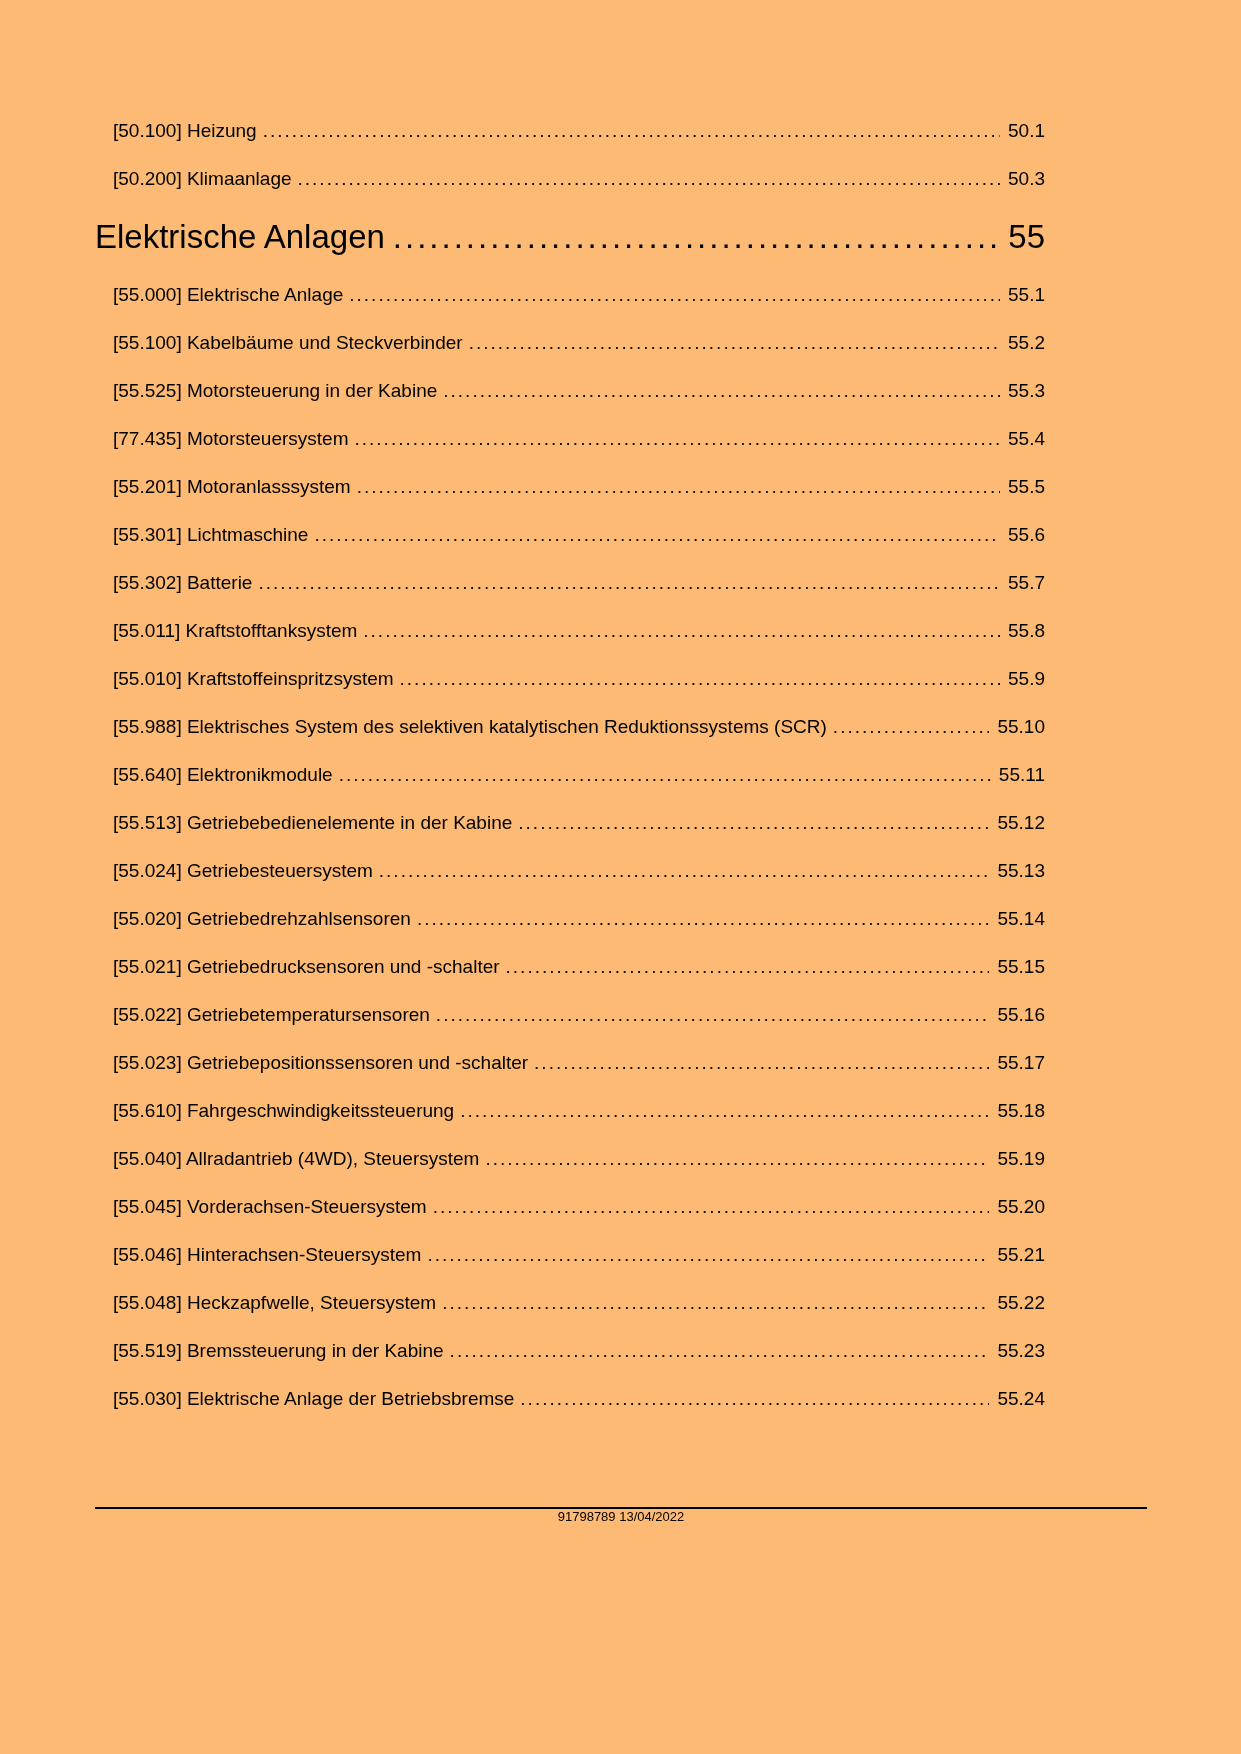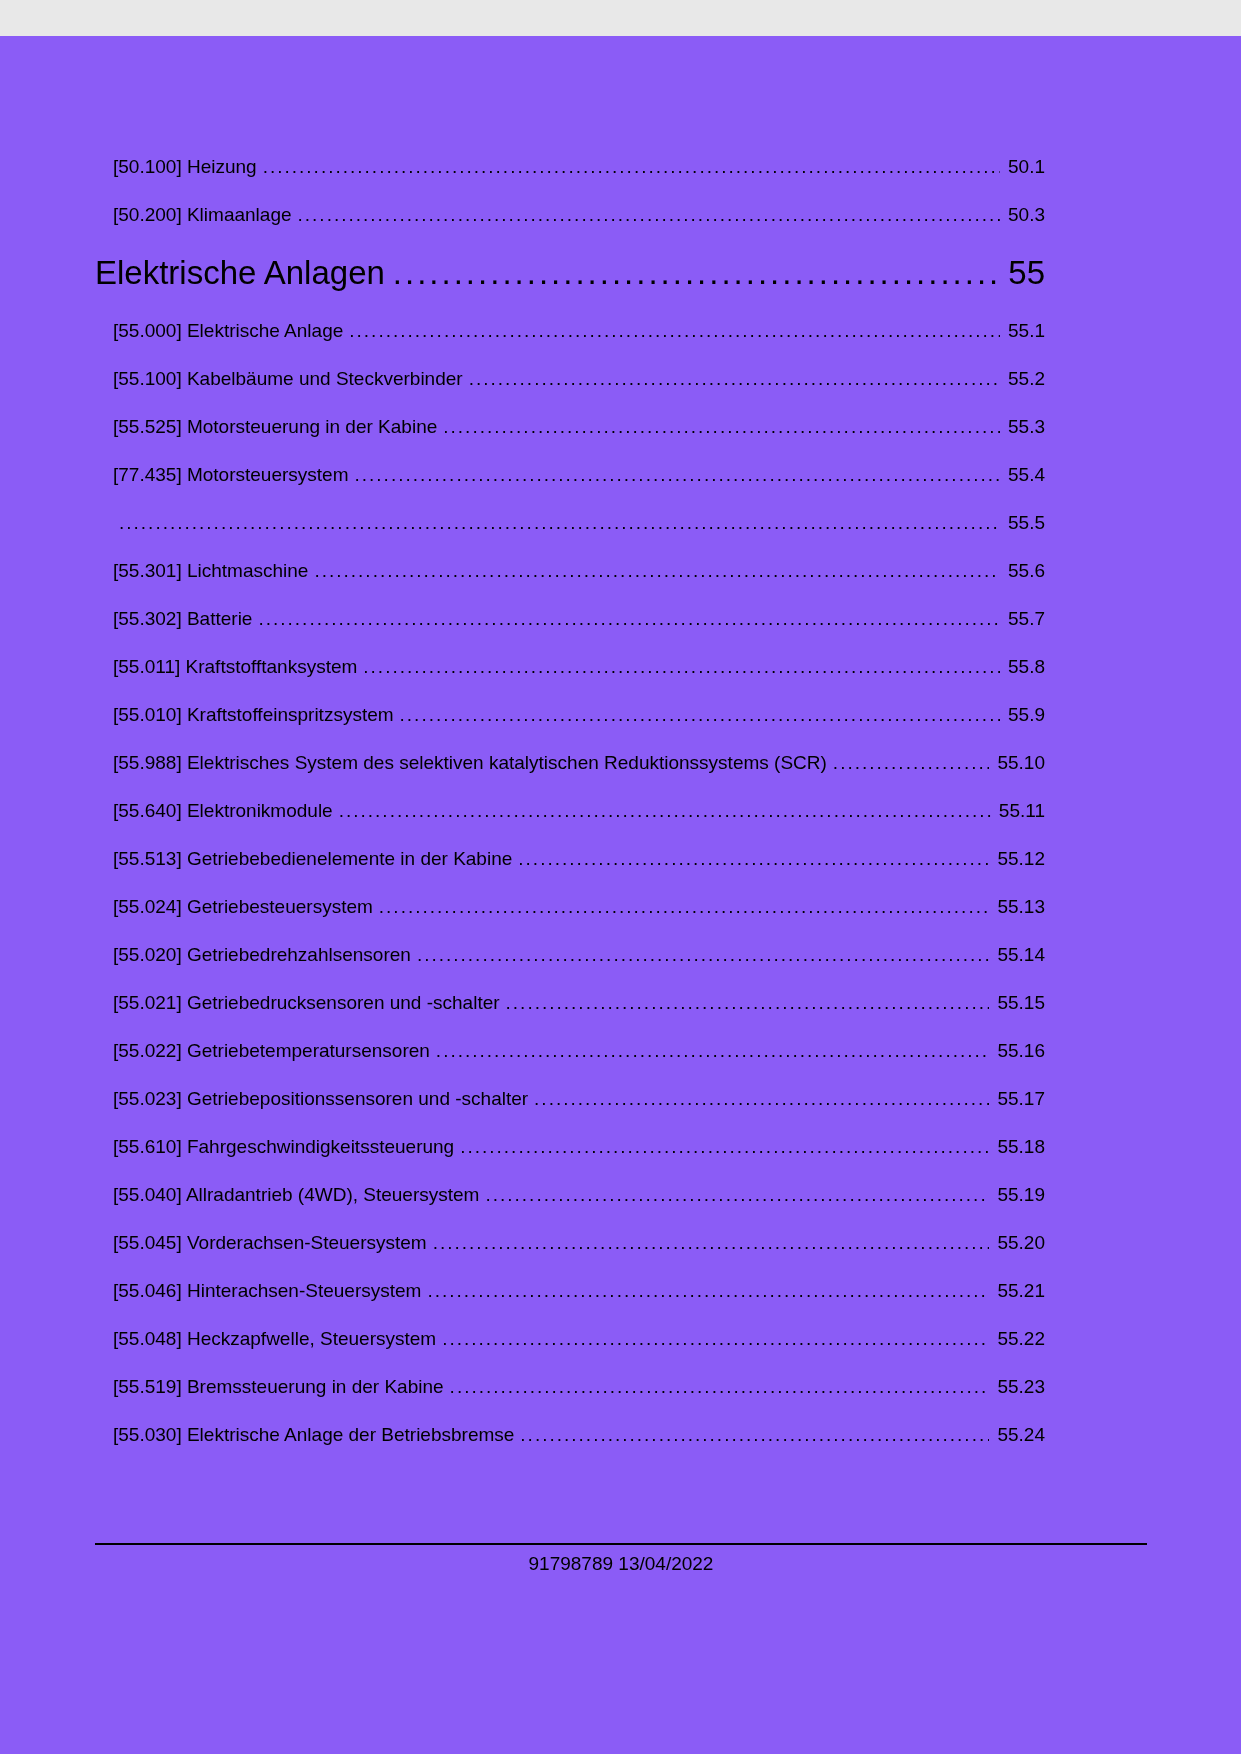--- a/index.html
+++ b/index.html
@@ -8,22 +8,21 @@
     width: 1241px;
     height: 1754px;
     position: relative;
     font-family: "Liberation Sans", sans-serif;
     color: #000;
     overflow: hidden;
   }
   .page {
     position: absolute;
     inset: 0;
-    background: #8b5cf6;
-    margin-top: 36px;
+    background: #fdba74;
   }
   .toc {
     position: absolute;
     left: 95px;
     top: 107px;
     width: 950px;
   }
   .toc-entry {
     display: flex;
     align-items: baseline;
@@ -52,22 +51,21 @@
   .leader::after {
     content: "...................................................................................................................................................................................................................................";
   }
   .footer {
     position: absolute;
     left: 95px;
     top: 1507px;
     width: 1052px;
     border-top: 2px solid #000;
     text-align: center;
-    font-size: 19px;
-    padding-top: 8px;
+    font-size: 13px;
   }
 </style>
 </head>
 <body>
 
 <div class="page">
 
   <div class="toc">
 
     <div>
@@ -104,20 +102,21 @@
     <span class="label">[55.525] Motorsteuerung in der Kabine</span>
     <span class="leader"></span>
     <span class="pagenum">55.3</span>
   </div>
         <div class="toc-entry">
     <span class="label">[77.435] Motorsteuersystem</span>
     <span class="leader"></span>
     <span class="pagenum">55.4</span>
   </div>
         <div class="toc-entry">
+    <span class="label">[55.201] Motoranlasssystem</span>
     <span class="leader"></span>
     <span class="pagenum">55.5</span>
   </div>
         <div class="toc-entry">
     <span class="label">[55.301] Lichtmaschine</span>
     <span class="leader"></span>
     <span class="pagenum">55.6</span>
   </div>
         <div class="toc-entry">
     <span class="label">[55.302] Batterie</span>

